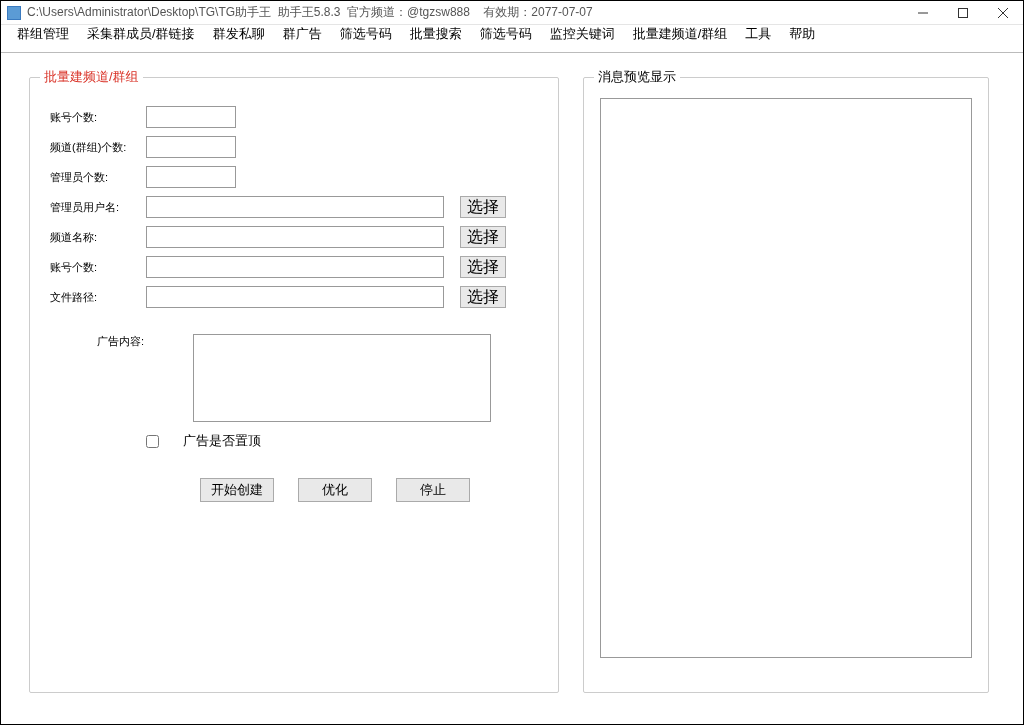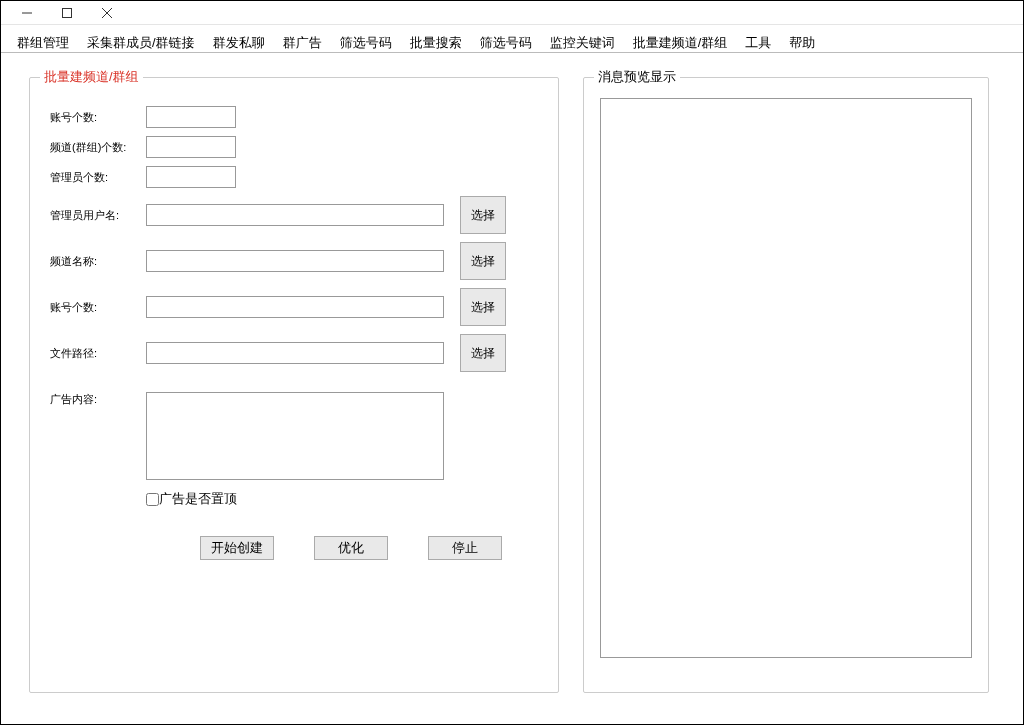--- a/index.html
+++ b/index.html
@@ -57,21 +57,21 @@
     }
     .winctrl svg {
       width: 10px;
       height: 10px;
     }
     .menubar {
       height: 28px;
       background: #fff;
       border-bottom: 1px solid #bbb;
       display: flex;
-      align-items: flex-end;
+      align-items: flex-start;
       padding: 0 16px;
       gap: 18px;
       font-size: 13px;
       color: #000;
     }
     .menu-item {
       white-space: nowrap;
       cursor: default;
     }
     .content {
@@ -148,57 +148,58 @@
     }
     .form-input-long {
       width: 298px;
       height: 22px;
       border: 1px solid #999;
       padding: 0 4px;
       font-size: 13px;
     }
     .select-btn {
       width: 46px;
-      height: 38px;
+      height: 22px;
       margin-left: 16px;
       background: #e9e9e9;
       border: 1px solid #aaa;
-      font-size: 12px;
+      font-size: 16px;
       cursor: default;
       font-family: Liberation Serif, serif;
     }
     .textarea-row {
       display: flex;
-      margin-top: 20px;
+      margin-top: 26px;
       margin-bottom: 10px;
+      justify-content: center;
     }
     .form-textarea {
       width: 298px;
       height: 88px;
       border: 1px solid #999;
       resize: none;
       padding: 4px;
       font-size: 13px;
       font-family: inherit;
     }
     .checkbox-row {
       display: flex;
       align-items: center;
       margin-left: 96px;
-      gap: 0;
+      gap: 24px;
       font-size: 13px;
       cursor: default;
     }
     .checkbox-row input[type="checkbox"] {
       width: 13px;
       height: 13px;
     }
     .button-row {
       display: flex;
-      gap: 40px;
+      gap: 24px;
       margin-top: 28px;
       margin-left: 150px;
     }
     .action-btn {
       width: 74px;
       height: 24px;
       background: #e9e9e9;
       border: 1px solid #aaa;
       font-size: 13px;
       cursor: default;
@@ -208,20 +209,26 @@
       width: 100%;
       height: 560px;
       border: 1px solid #999;
       background: #fff;
     }
   </style>
 </head>
 <body>
 
 <div class="titlebar">
+  <div class="titlebar-left">
+    <div class="app-icon"></div>
+    <span class="title-text">
+      <span>C:\Users\Administrator\Desktop\TG\TG助手王</span>&nbsp;&nbsp;<span>助手王5.8.3</span>&nbsp;&nbsp;<span>官方频道：</span><span>@tgzsw888</span>&nbsp;&nbsp;&nbsp;&nbsp;<span>有效期：</span><span>2077-07-07</span>
+    </span>
+  </div>
   <div class="titlebar-right">
     <div class="winctrl">
       <svg viewBox="0 0 10 10">
           <line x1="0" y1="5" x2="10" y2="5" stroke="#333" stroke-width="1"></line>
         </svg>
     </div>
     <div class="winctrl">
       <svg viewBox="0 0 10 10">
           <rect x="0.5" y="0.5" width="9" height="9" fill="none" stroke="#333" stroke-width="1"></rect>
         </svg>

